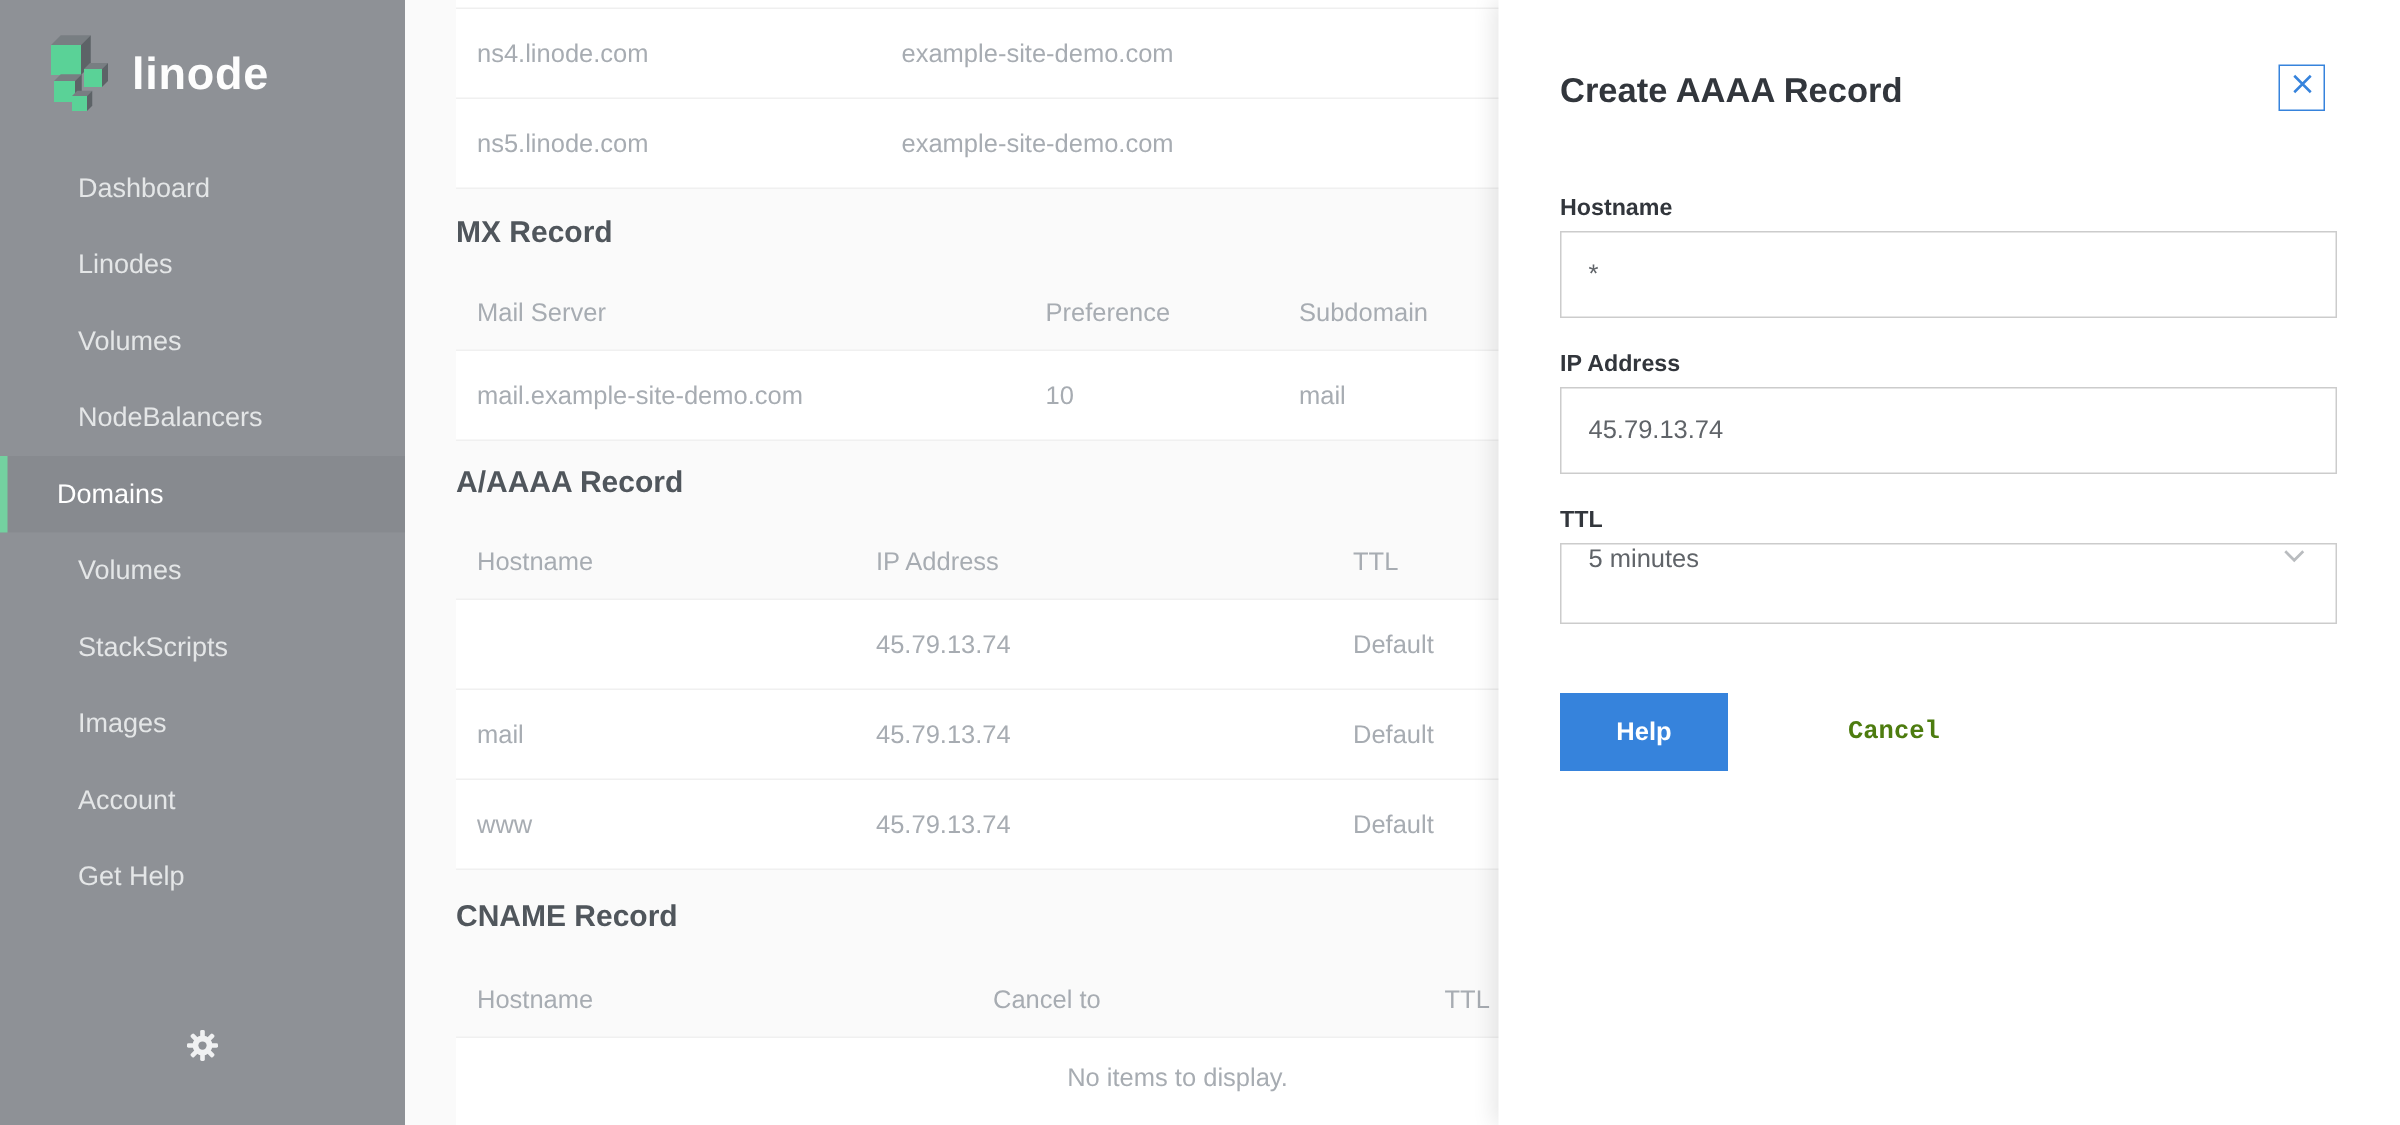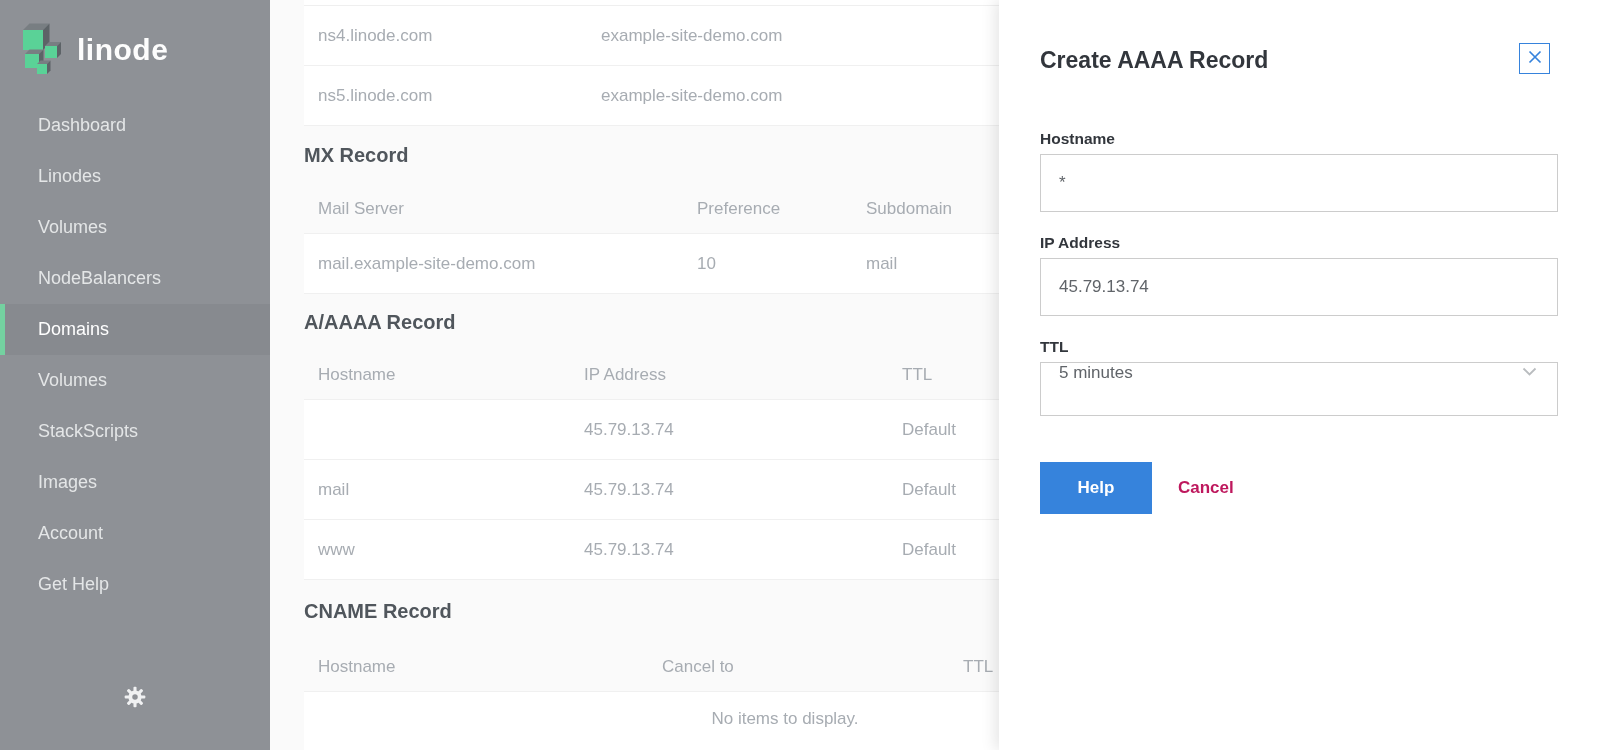--- a/index.html
+++ b/index.html
@@ -9,27 +9,27 @@
     background:#fafafa;
     font-family:"Liberation Sans", sans-serif;
     -webkit-font-smoothing:antialiased;
   }
 
   
   .sidebar {
     position:absolute; left:0; top:0; bottom:0; width:270px;
     background:#8e9196; z-index:5;
   }
-  .logo-row { display:flex; align-items:center; padding:20px 0 0 19px; height:72px; }
+  .logo-row { display:flex; align-items:center; padding:20px 0 0 30px; height:72px; }
   .logo-mark { width:52px; height:60px; flex:0 0 auto; }
   .logo-text { color:#fdfdfd; font-size:30px; font-weight:700; letter-spacing:0.5px; margin-left:6px; margin-top:8px; }
   .nav { margin-top:28px; }
   .nav-item {
     height:51px; display:flex; align-items:center;
-    padding-left:38px; cursor:pointer;
+    padding-left:52px; cursor:pointer;
     color:#e4e6e7; font-size:18px;
   }
   .nav-item.selected {
     background:rgba(0,0,0,0.045);
     border-left:5px solid #74d1a0;
     padding-left:33px; color:#ffffff;
   }
   .sidebar-bottom { position:absolute; bottom:38px; left:0; width:270px; display:flex; justify-content:center; }
   .gear-btn { width:26px; height:26px; display:flex; align-items:center; justify-content:center; cursor:pointer; }
 
@@ -88,23 +88,23 @@
     padding:0 20px 0 18px; cursor:pointer;
   }
   .select-box .val { font-size:17px; color:#606469; }
   .actions { margin-top:46px; display:flex; align-items:center; }
   .save-btn {
     width:112px; height:52px; background:#3683dc; color:#ffffff;
     border:none; font-size:17px; font-weight:600; cursor:pointer;
     font-family:"Liberation Sans", sans-serif;
   }
   .cancel-btn {
-    margin-left:20px; background:none; border:none; cursor:pointer;
-    color:#be185d; font-size:17px; font-weight:600;
-    font-family:Liberation Sans, sans-serif;
+    margin-left:74px; background:none; border:none; cursor:pointer;
+    color:#4d7c0f; font-size:17px; font-weight:600;
+    font-family:Liberation Mono, monospace;
   }
 </style>
 </head>
 <body>
 
 <div class="sidebar">
   <div class="logo-row">
     <span class="logo-mark">
       <svg width="52" height="60" viewBox="0 0 52 60">
 

